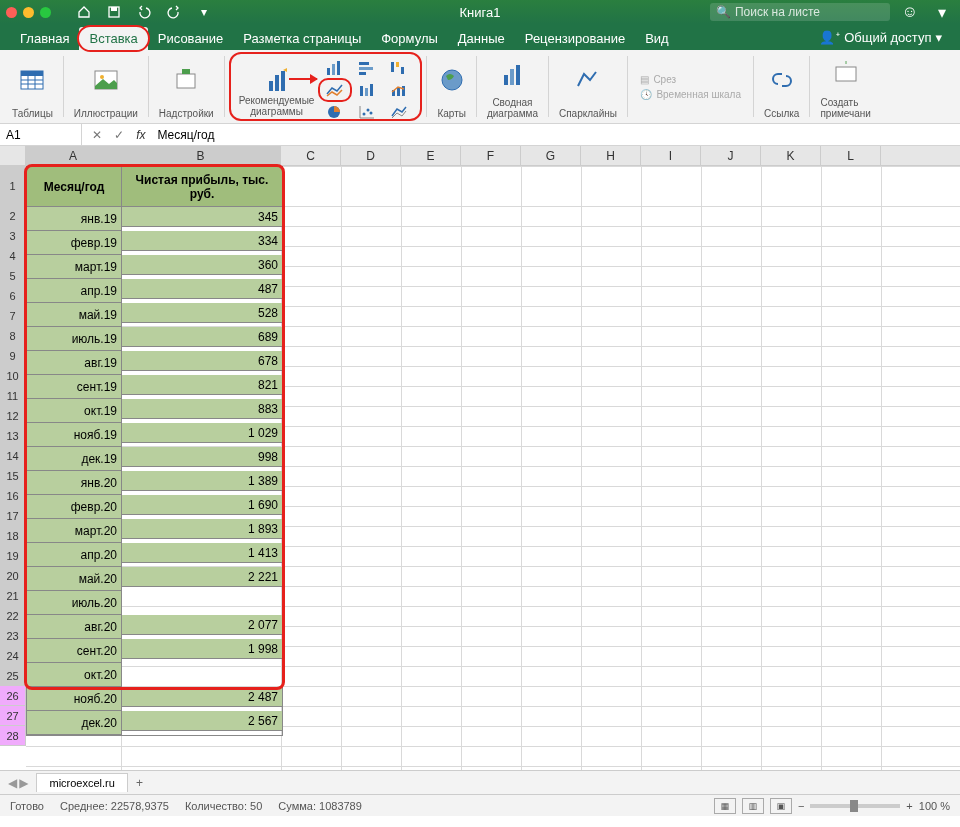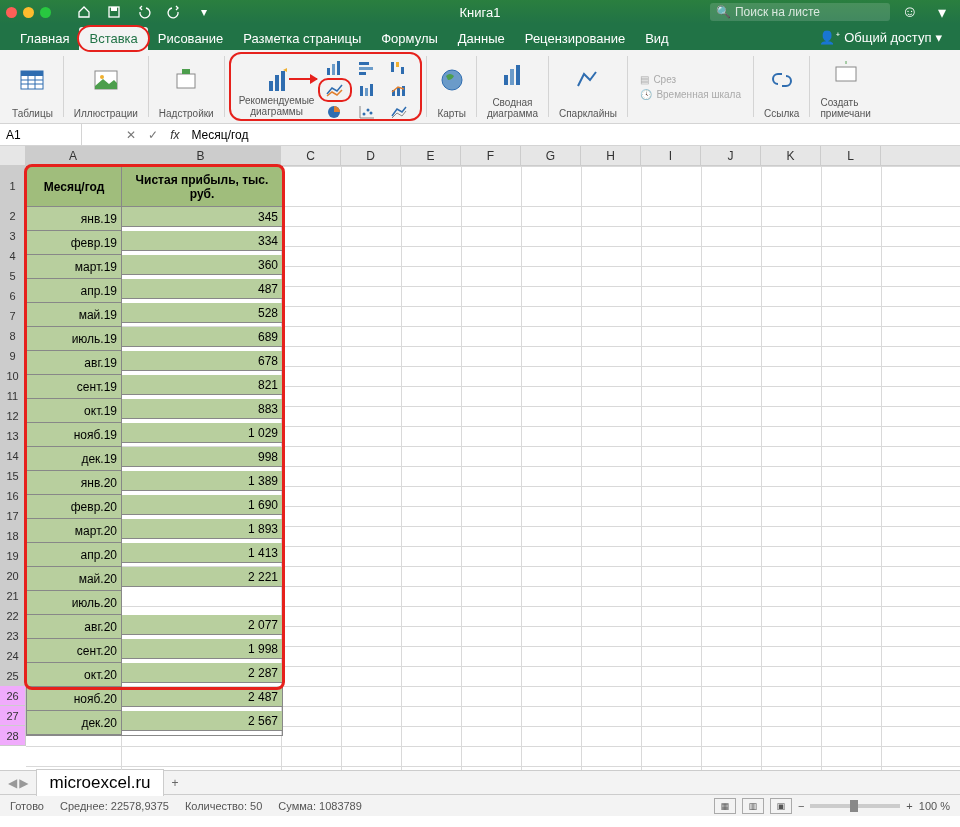--- a/index.html
+++ b/index.html
@@ -34,21 +34,21 @@
 .divider { width: 1px; background: #d4d4d4; margin: 4px 2px; }
 .chart-group { border: 2px solid #e6211c; border-radius: 12px; padding: 2px 4px !important; display: flex; flex-direction: row !important; align-items: flex-start !important; }
 .chart-left { display: flex; flex-direction: column; align-items: center; font-size: 10px; color: #555; height: 100%; justify-content: flex-end; padding: 0 4px; }
 .chart-grid { display: grid; grid-template-columns: repeat(3, 30px); grid-template-rows: repeat(3, 20px); gap: 2px; padding: 2px; }
 .chart-cell { display: flex; align-items: center; justify-content: center; position: relative; cursor: pointer; }
 .line-highlight::after { content: ""; position: absolute; inset: -2px; border: 2px solid #e6211c; border-radius: 10px; }
 .arrow-red { position: absolute; width: 28px; height: 2px; background: #e6211c; top: 24px; left: 58px; }
 .arrow-red::after { content: ""; position: absolute; right: -1px; top: -4px; border-left: 8px solid #e6211c; border-top: 5px solid transparent; border-bottom: 5px solid transparent; }
 
 
-.formula-bar { height: 22px; border-bottom: 1px solid #d4d4d4; display: flex; align-items: center; font-size: 12px; gap: 34px; }
+.formula-bar { height: 22px; border-bottom: 1px solid #d4d4d4; display: flex; align-items: center; font-size: 12px; }
 .name-box { width: 82px; padding: 0 6px; border-right: 1px solid #d4d4d4; height: 100%; display: flex; align-items: center; }
 .fx-area { display: flex; align-items: center; gap: 12px; padding: 0 10px; color: #777; }
 .fx-area .fx { font-style: italic; color: #333; }
 .formula-text { color: #000; }
 
 
 .grid-area { position: relative; height: 624px; overflow: hidden; }
 .col-headers { display: flex; height: 20px; background: #e6e6e6; border-bottom: 1px solid #ccc; }
 .corner { width: 26px; border-right: 1px solid #ccc; background: #e6e6e6; }
 .col-h { border-right: 1px solid #ccc; text-align: center; font-size: 12px; color: #333; line-height: 20px; }
@@ -71,21 +71,21 @@
 
 .table-highlight { position: absolute; border: 3px solid #e6211c; border-radius: 8px; pointer-events: none; }
 
 .row-h.tall { height: 40px; line-height: 40px; }
 .col-h.sel { background: #ccc; }
 .row-h.sel { background: #ccc; }
 
 
 .sheet-tabs { height: 24px; border-top: 1px solid #ccc; display: flex; align-items: center; font-size: 12px; padding: 0 8px; background: #f3f3f3; }
 .sheet-nav { display: flex; gap: 2px; margin-right: 8px; color: #999; }
-.sheet-tab { background: #fff; border: 1px solid #ccc; border-bottom: none; padding: 3px 12px; font-size: 17px; }
+.sheet-tab { background: #fff; border: 1px solid #ccc; border-bottom: none; padding: 3px 12px; font-size: 11px; }
 .sheet-add { padding: 3px 8px; color: #666; cursor: pointer; }
 
 
 .status-bar { height: 22px; background: #f3f3f3; border-top: 1px solid #ccc; display: flex; align-items: center; font-size: 11px; color: #555; padding: 0 10px; gap: 16px; }
 .status-right { margin-left: auto; display: flex; align-items: center; gap: 6px; }
 .view-btn { width: 22px; height: 16px; border: 1px solid #aaa; display: flex; align-items: center; justify-content: center; font-size: 9px; cursor: pointer; }
 .zoom-slider { width: 90px; height: 4px; background: #ccc; position: relative; }
 .zoom-thumb { position: absolute; width: 8px; height: 12px; background: #888; top: -4px; left: 40px; }
 
 svg { display: block; }
@@ -511,21 +511,20 @@
           <div class="data-row">
             <div class="data-cell cell-a">авг.20</div>
             <div class="data-cell cell-b">2 077</div>
           </div>
           <div class="data-row">
             <div class="data-cell cell-a">сент.20</div>
             <div class="data-cell cell-b">1 998</div>
           </div>
           <div class="data-row">
             <div class="data-cell cell-a">окт.20</div>
-            <div class="data-cell cell-b">2 287</div>
           </div>
           <div class="data-row">
             <div class="data-cell cell-a">нояб.20</div>
             <div class="data-cell cell-b">2 487</div>
           </div>
           <div class="data-row">
             <div class="data-cell cell-a">дек.20</div>
             <div class="data-cell cell-b">2 567</div>
           </div>
         </div>

